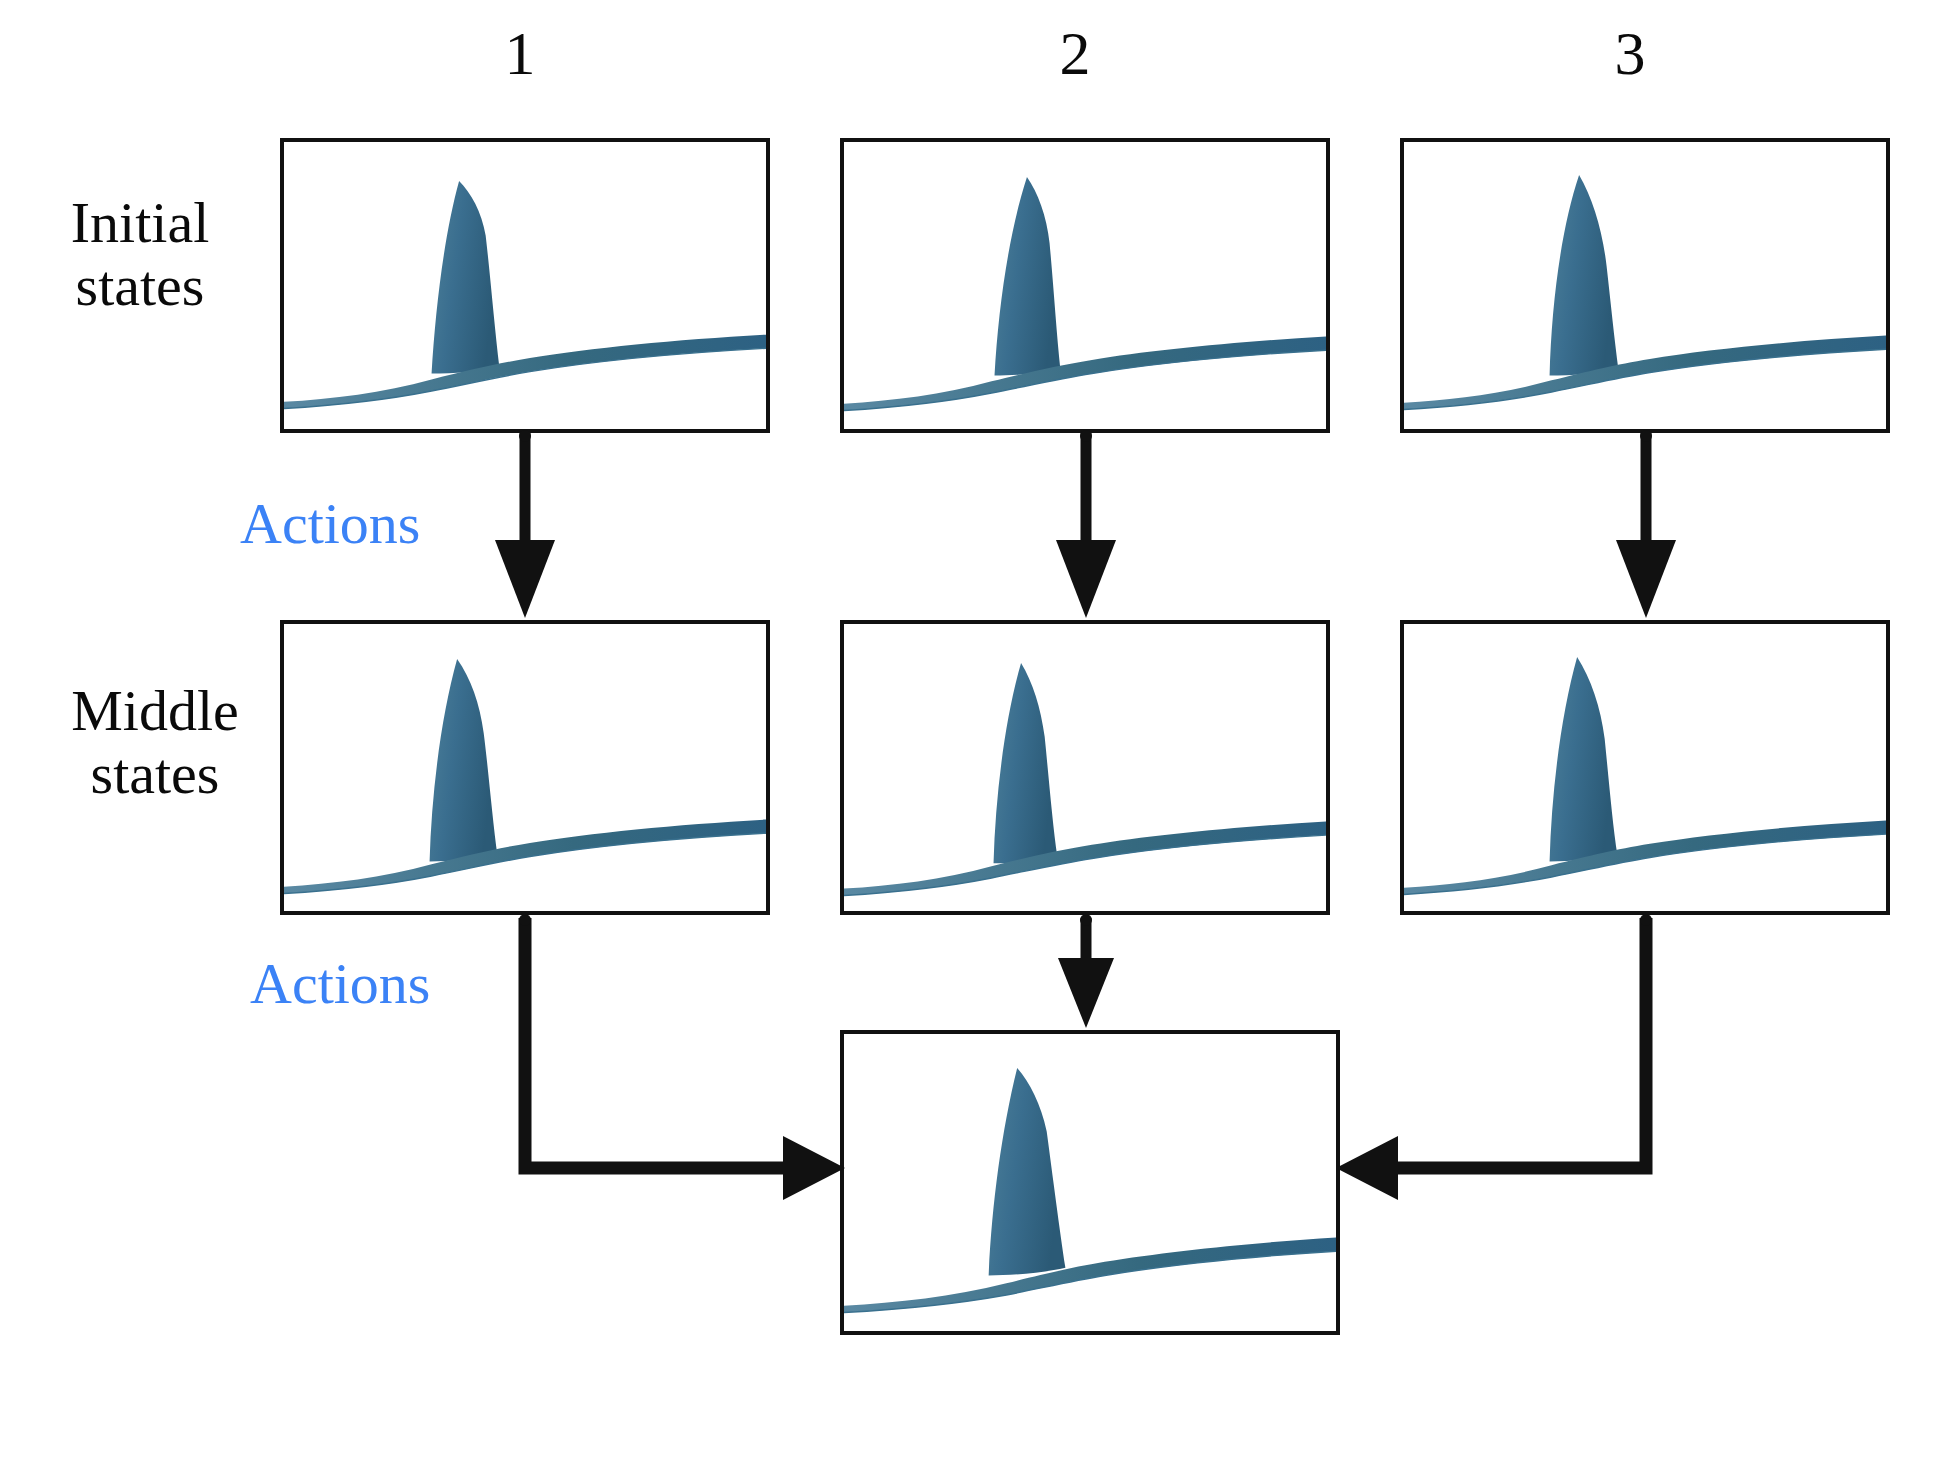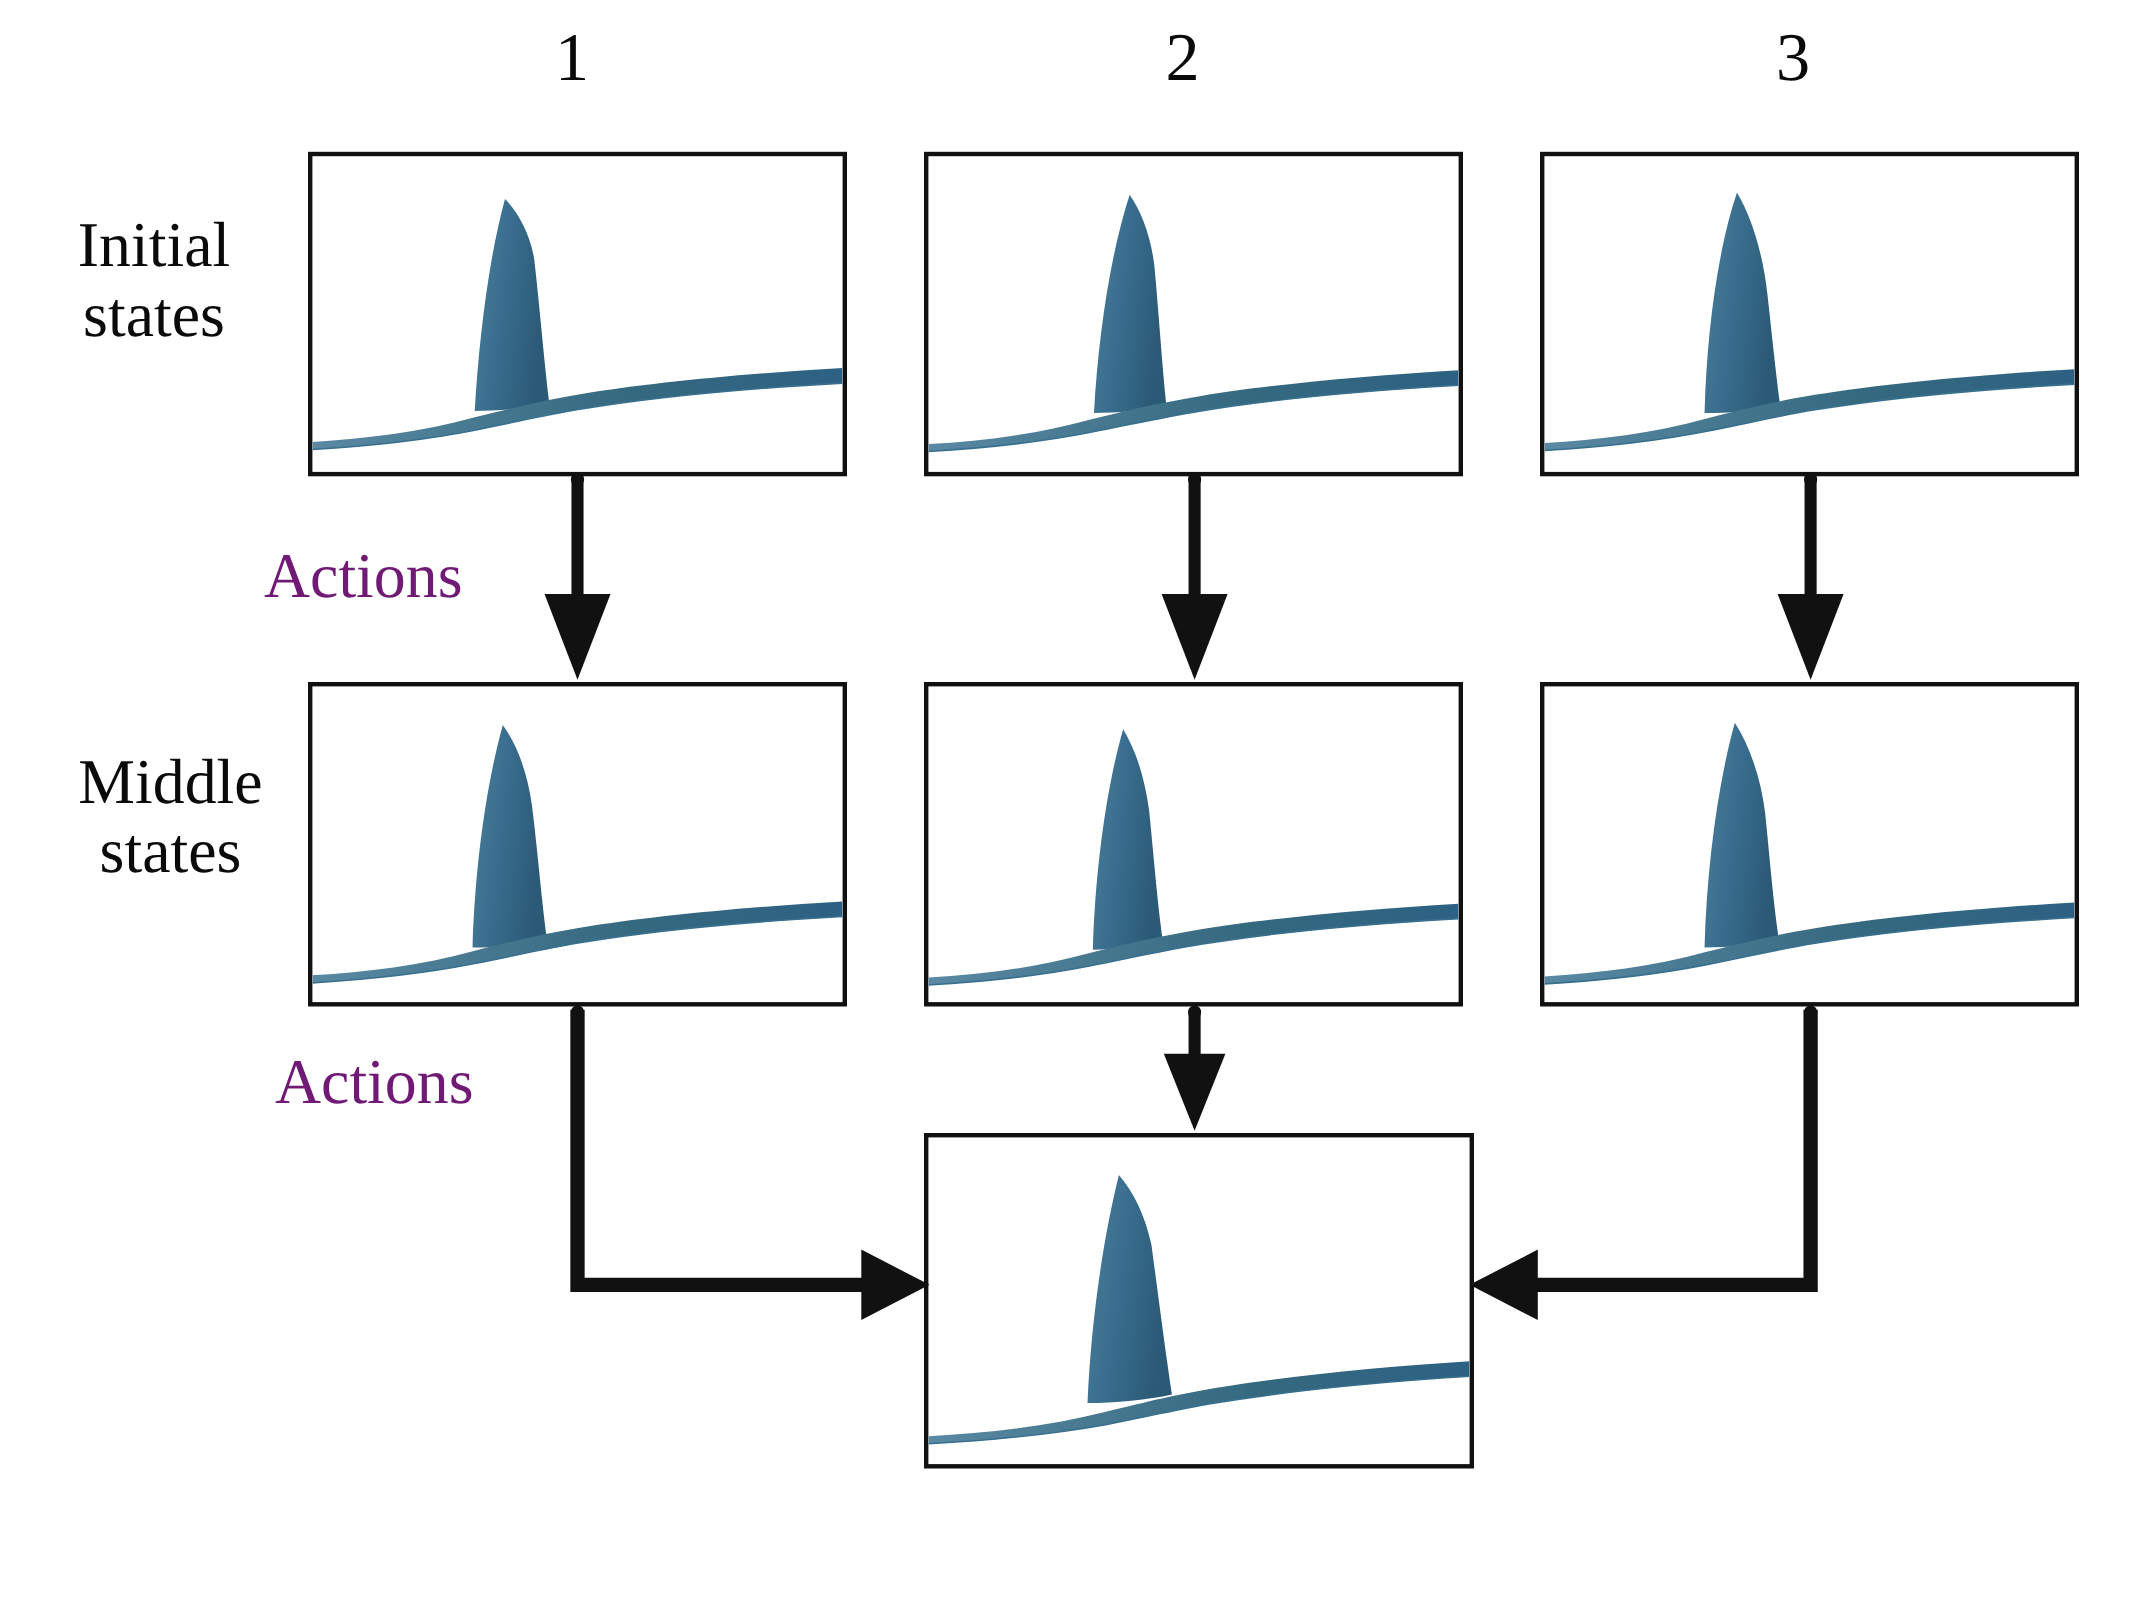--- a/index.html
+++ b/index.html
@@ -34,21 +34,21 @@
     font-size: 58px;
     line-height: 1.08;
     text-align: center;
     color: #0a0a0a;
     white-space: pre-line;
   }
   .action-label {
     position: absolute;
     font-size: 58px;
     line-height: 1;
-    color: #701a75;
+    color: #3b82f6;
   }
   .end-label {
     position: absolute;
     font-size: 58px;
     line-height: 1;
     color: #0a0a0a;
     text-align: center;
   }
   .panel {
     position: absolute;

